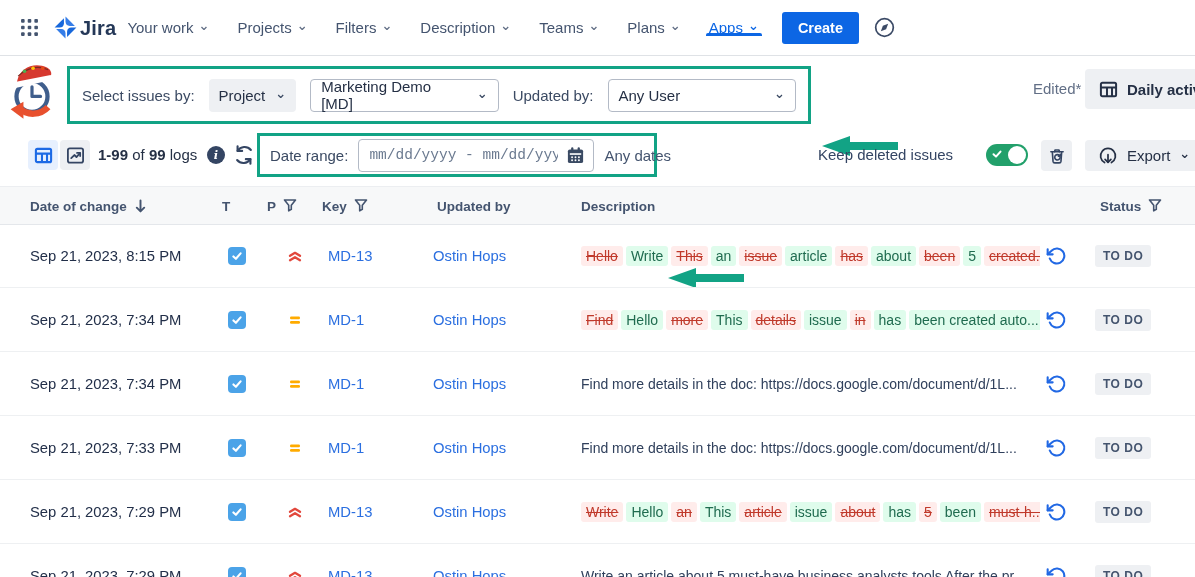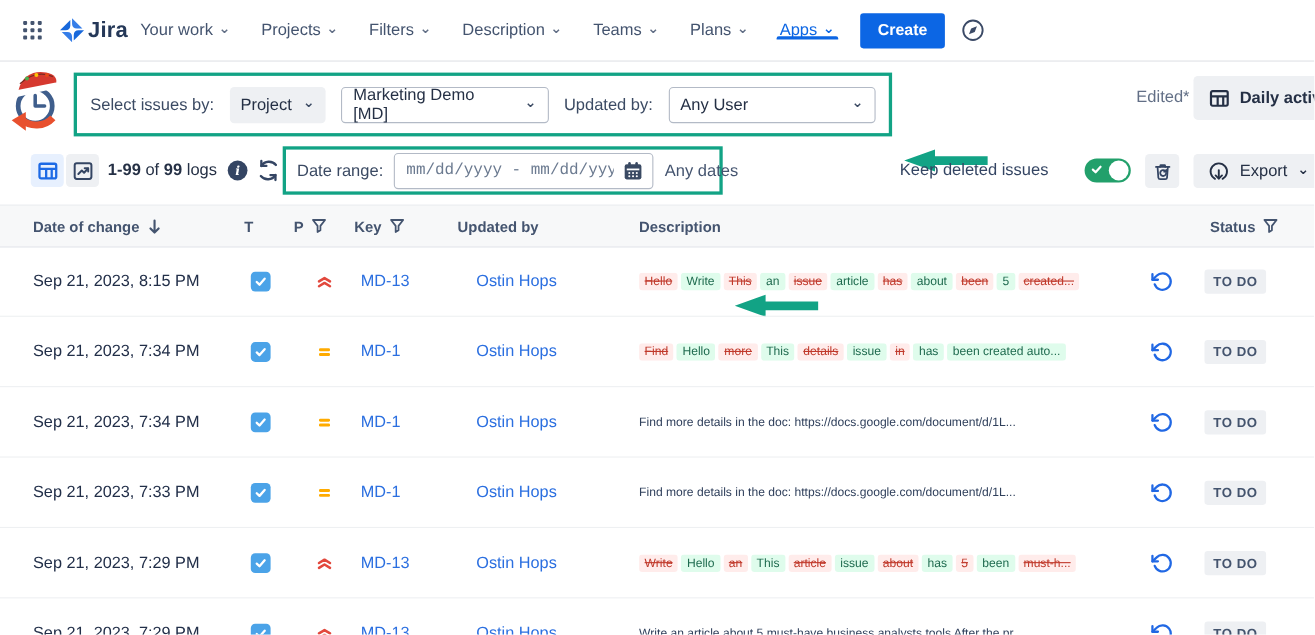--- a/index.html
+++ b/index.html
@@ -92,21 +92,21 @@
   .tbody{position:absolute;top:224px;left:0;right:0}
   .trow{position:relative;height:63px;border-bottom:1px solid #eef0f2}
   .cell{position:absolute;top:50%;transform:translateY(-50%)}
   .c-date{left:30px;font-size:14.8px;color:#222f49;white-space:nowrap}
   .c-type{left:228px;width:18px;height:18px;border-radius:4px;background:var(--task-blue);
       display:flex;align-items:center;justify-content:center}
   .c-prio{left:288px;width:14px;height:14px}
   .c-key{left:328px;font-size:14.8px;color:var(--link-blue);text-decoration:none;cursor:pointer}
   .c-user{left:433px;font-size:14.8px;color:var(--link-blue);text-decoration:none;cursor:pointer}
   .c-desc{left:581px;right:155px;display:flex;align-items:flex-start;gap:3px;overflow:hidden;
-      white-space:nowrap;font-size:11px;color:#30405c}
+      white-space:nowrap;font-size:14px;color:#30405c}
   .tok{padding:2px 5px;border-radius:3px;flex:0 0 auto}
   .tok.removed{background:var(--removed-bg);color:var(--removed-text);text-decoration:line-through}
   .tok.added{background:var(--added-bg);color:var(--added-text)}
   .tok.plain{padding:2px 0}
   .c-undo{left:1046px;cursor:pointer}
   .c-status{left:1095px;background:var(--status-bg);color:var(--status-text);font-size:12px;
       font-weight:700;letter-spacing:.5px;padding:4px 8px;border-radius:3px;white-space:nowrap}
 </style>
 </head>
 <body>
@@ -320,21 +320,21 @@
       <svg width="14" height="14" viewBox="0 0 14 14" fill="none" stroke="#44546f" stroke-width="1.6" stroke-linejoin="round">
           <path d="M1.5 1.5h11L8.3 6.8v4.1L5.7 12.4V6.8Z"></path>
         </svg>
     </span>
     <span class="th" style="left:322px">
       <span>Key</span>
       <svg width="14" height="14" viewBox="0 0 14 14" fill="none" stroke="#44546f" stroke-width="1.6" stroke-linejoin="round">
           <path d="M1.5 1.5h11L8.3 6.8v4.1L5.7 12.4V6.8Z"></path>
         </svg>
     </span>
-    <span class="th" style="left:416px">
+    <span class="th" style="left:437px">
         <span>Updated by</span>
       </span>
     <span class="th" style="left:581px">
         <span>Description</span>
       </span>
     <span class="th" style="left:1100px">
       <span>Status</span>
       <svg width="14" height="14" viewBox="0 0 14 14" fill="none" stroke="#44546f" stroke-width="1.6" stroke-linejoin="round">
           <path d="M1.5 1.5h11L8.3 6.8v4.1L5.7 12.4V6.8Z"></path>
         </svg>

